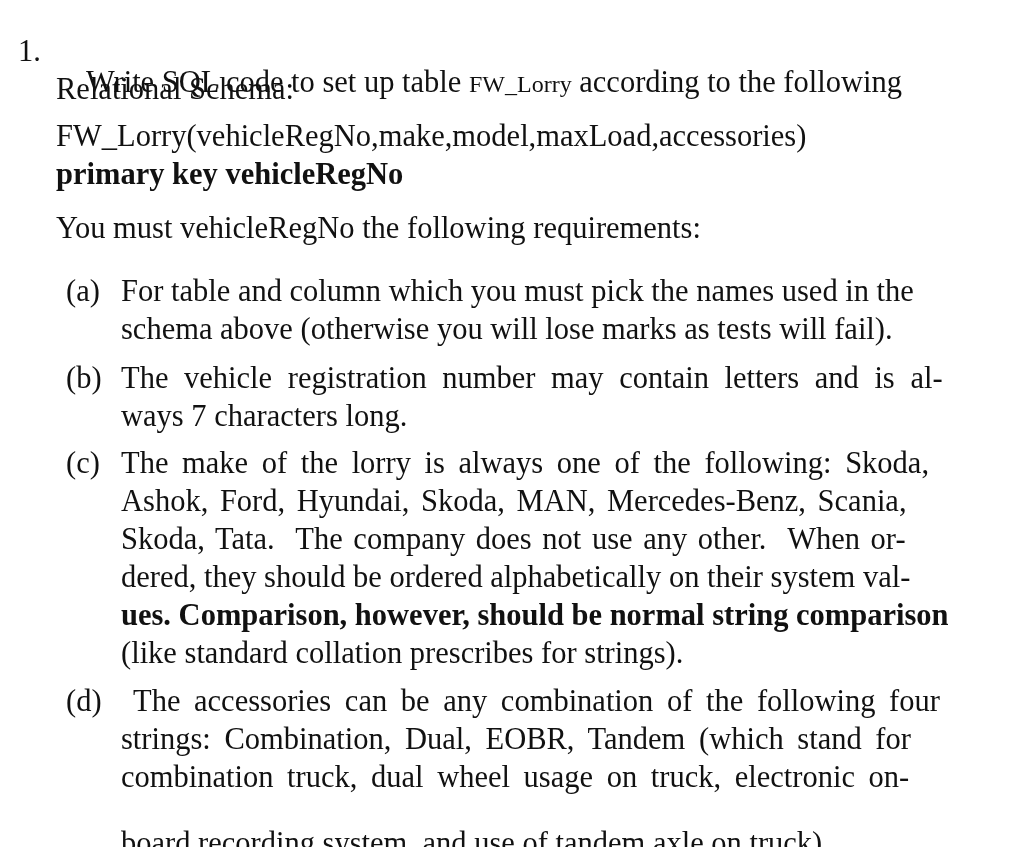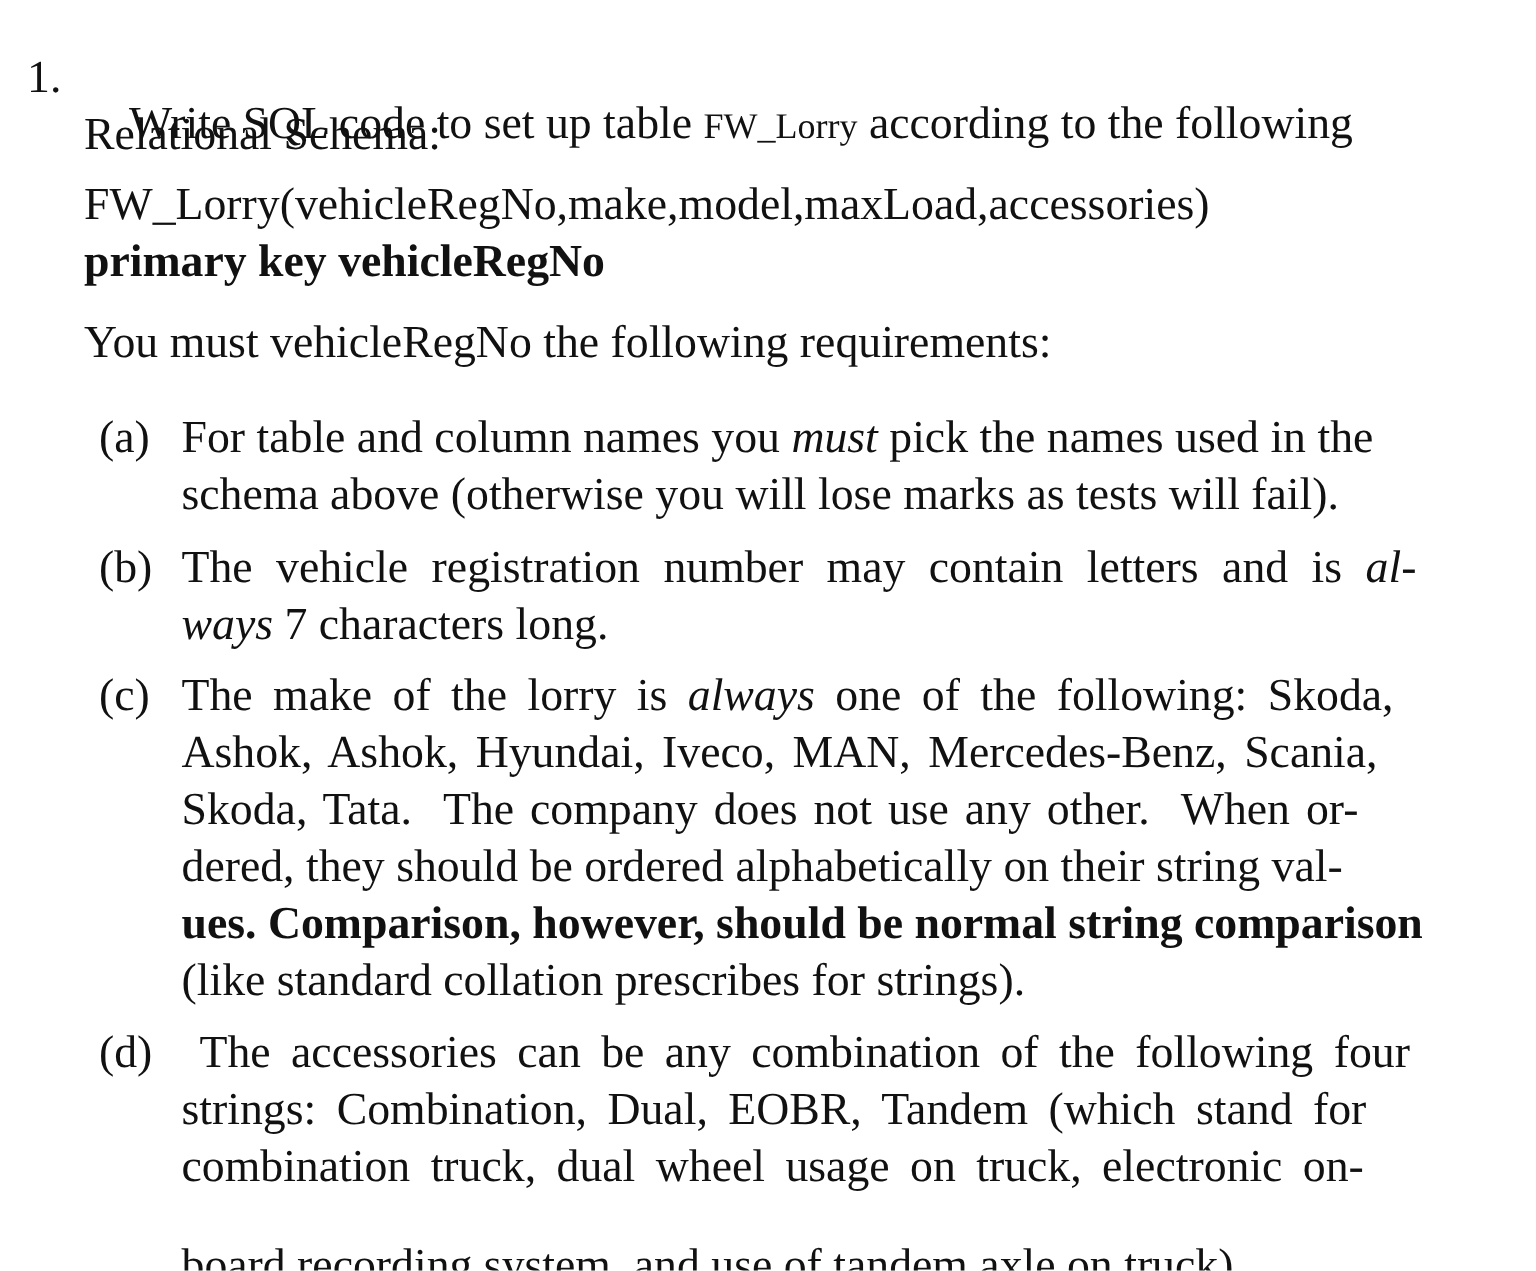--- a/index.html
+++ b/index.html
@@ -4,21 +4,21 @@
 <style>
   html, body { margin: 0; padding: 0; background: #ffffff; }
   body {
     width: 1024px; height: 847px; overflow: hidden; position: relative;
     font-family: "Liberation Serif", "DejaVu Serif", serif;
     color: #111111;
     font-size: 30.5px;
   }
   .line { position: absolute; white-space: pre; line-height: 1; }
   .mono { font-family: Liberation Serif, serif; font-size: 24px; letter-spacing: 0px; }
-  .it { font-style: italic; }
+  .it { }
   .num { position: absolute; left: 18px; }
   .lbl { position: absolute; left: 66px; }
 </style>
 </head>
 <body>
 
 <div>
   <span class="line num" style="top:36px;">1.</span>
   <div class="line" style="left:56px; top:36px; width:896px;">
     <span>Write SQL code to set up table </span><span class="mono">FW_Lorry</span><span> according to the following</span>
@@ -26,36 +26,36 @@
   <div class="line" style="left:56px; top:74px;">Relational Schema:</div>
 
   <div class="line" style="left:56px; top:121px;">FW_Lorry(vehicleRegNo,make,model,maxLoad,accessories)</div>
   <div class="line" style="left:56px; top:159px;font-weight:bold;">primary key vehicleRegNo</div>
 
   <div class="line" style="left:56px; top:213px;">You must vehicleRegNo the following requirements:</div>
 </div>
 
 <div>
   <span class="line lbl" style="top:276px;">(a)</span>
-  <div class="line" style="left:121px; top:276px; width:831px;"><span>For table and column names you </span><span class="it">must</span><span> pick the names used in the</span></div>
+  <div class="line" style="left:121px; top:276px; width:831px;"><span>For table and column which you </span><span class="it">must</span><span> pick the names used in the</span></div>
   <div class="line" style="left:121px; top:314px;">schema above (otherwise you will lose marks as tests will fail).</div>
 </div>
 
 <div>
   <span class="line lbl" style="top:363px;">(b)</span>
   <div class="line" style="left:121px; top:363px; word-spacing:8px;"><span>The vehicle registration number may contain letters and is </span><span class="it">al-</span></div>
   <div class="line" style="left:121px; top:401px;text-align:center;"><span class="it">ways</span><span> 7 characters long.</span></div>
 </div>
 
 <div>
   <span class="line lbl" style="top:448px;">(c)</span>
   <div class="line" style="left:121px; top:448px; word-spacing:6px;"><span>The make of the lorry is </span><span class="it">always</span><span> one of the following: Skoda,</span></div>
-  <div class="line" style="left:121px; top:486px; word-spacing:4px;">Ashok, Ashok, Hyundai, Iveco, MAN, Mercedes-Benz, Scania,</div>
+  <div class="line" style="left:121px; top:486px; word-spacing:4px;">Ashok, Ford, Hyundai, Skoda, MAN, Mercedes-Benz, Scania,</div>
   <div class="line" style="left:121px; top:524px; word-spacing:3px;">Skoda, Tata.  The company does not use any other.  When or-</div>
-  <div class="line" style="left:121px; top:562px;">dered, they should be ordered alphabetically on their string val-</div>
+  <div class="line" style="left:121px; top:562px;">dered, they should be ordered alphabetically on their system val-</div>
   <div class="line" style="left:121px; top:600px;font-weight:bold;">ues. Comparison, however, should be normal string comparison</div>
   <div class="line" style="left:121px; top:638px;">(like standard collation prescribes for strings).</div>
 </div>
 
 <div>
   <span class="line lbl" style="top:686px;">(d)</span>
   <div class="line" style="left:121px; top:686px; word-spacing:6px;margin-left:12px;">The accessories can be any combination of the following four</div>
   <div class="line" style="left:121px; top:724px; word-spacing:6px;">strings: Combination, Dual, EOBR, Tandem (which stand for</div>
   <div class="line" style="left:121px; top:762px; word-spacing:6px;">combination truck, dual wheel usage on truck, electronic on-</div>
   <div class="line" style="left:121px; top:828px;">board recording system, and use of tandem axle on truck).</div>

